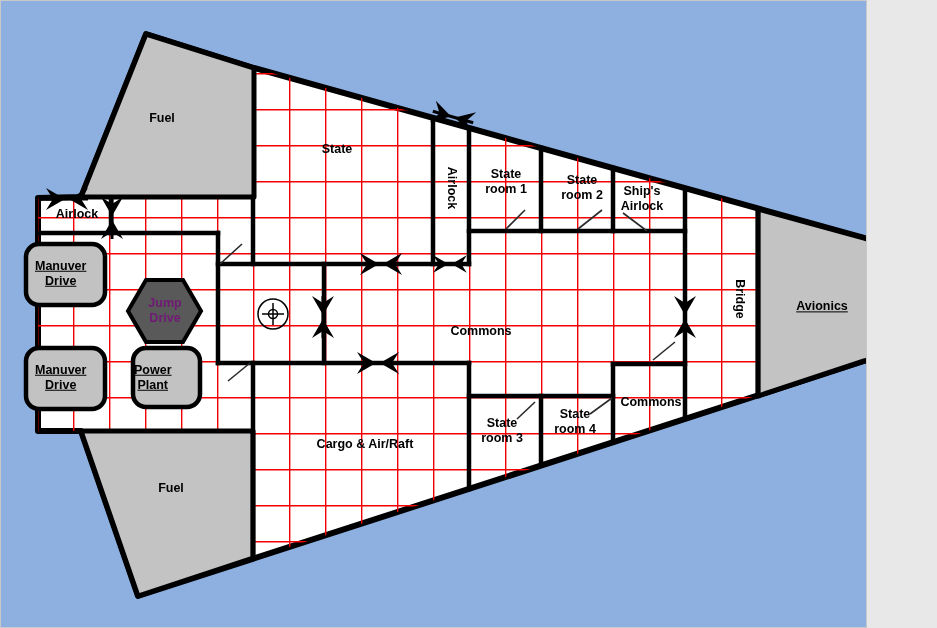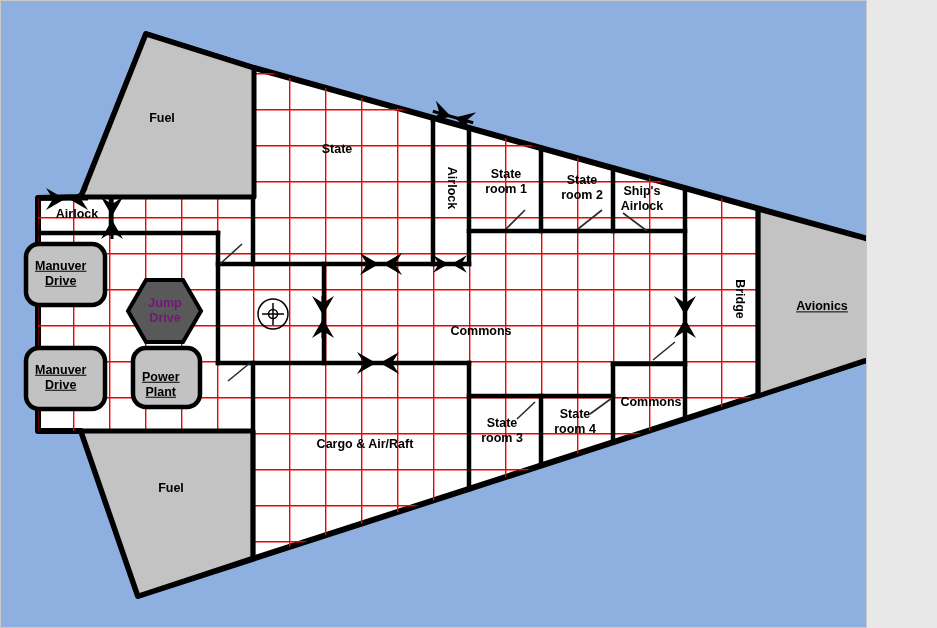--- a/index.html
+++ b/index.html
@@ -129,16 +129,16 @@
   <div class="lbl" style="left:574px; top:421px;">State
 room 4</div>
   <div class="lbl" style="left:650px; top:402px;">Commons</div>
 
   <div class="lbl leftal" style="left:34px;  top:273px;">Manuver
 Drive</div>
   <div class="lbl leftal" style="left:34px;  top:377px;">Manuver
 Drive</div>
   <div class="lbl white" style="left:164px; top:310px;">Jump
 Drive</div>
-  <div class="lbl leftal" style="left:141px; top:377px;margin-top:7px;">Power
+  <div class="lbl leftal" style="left:133px; top:377px;">Power
 Plant</div>
 
 </div>
 
 </body></html>

